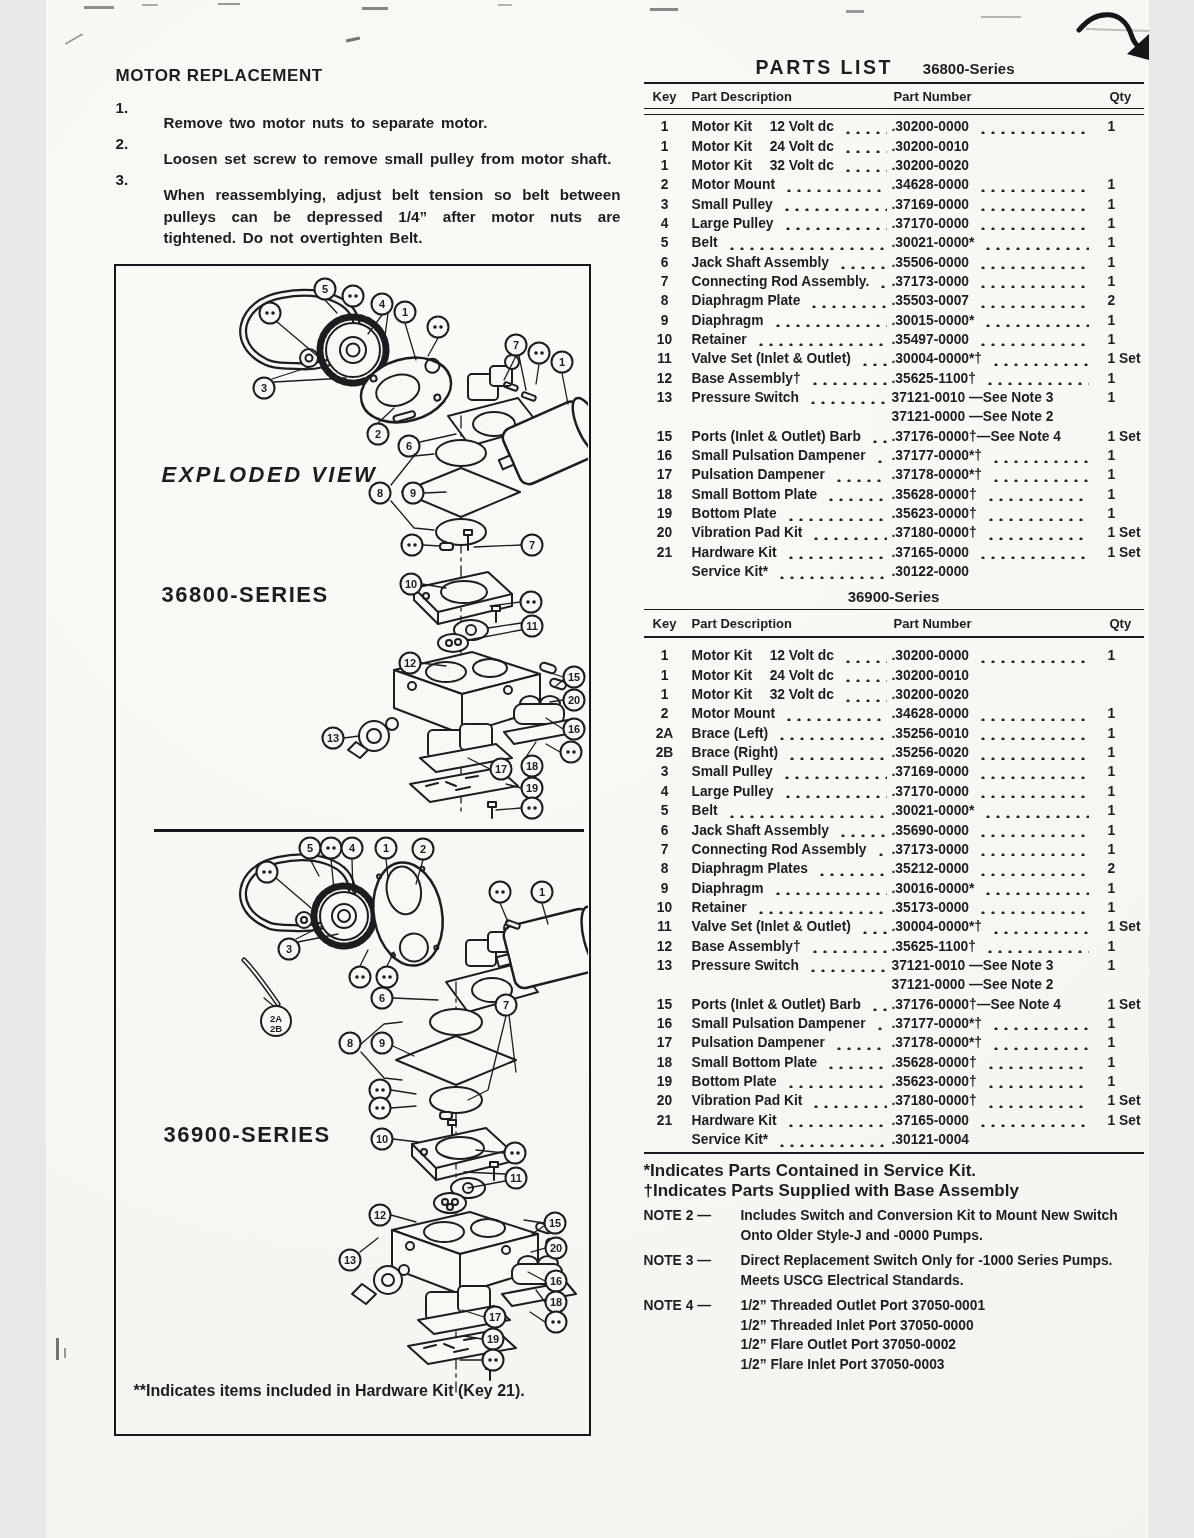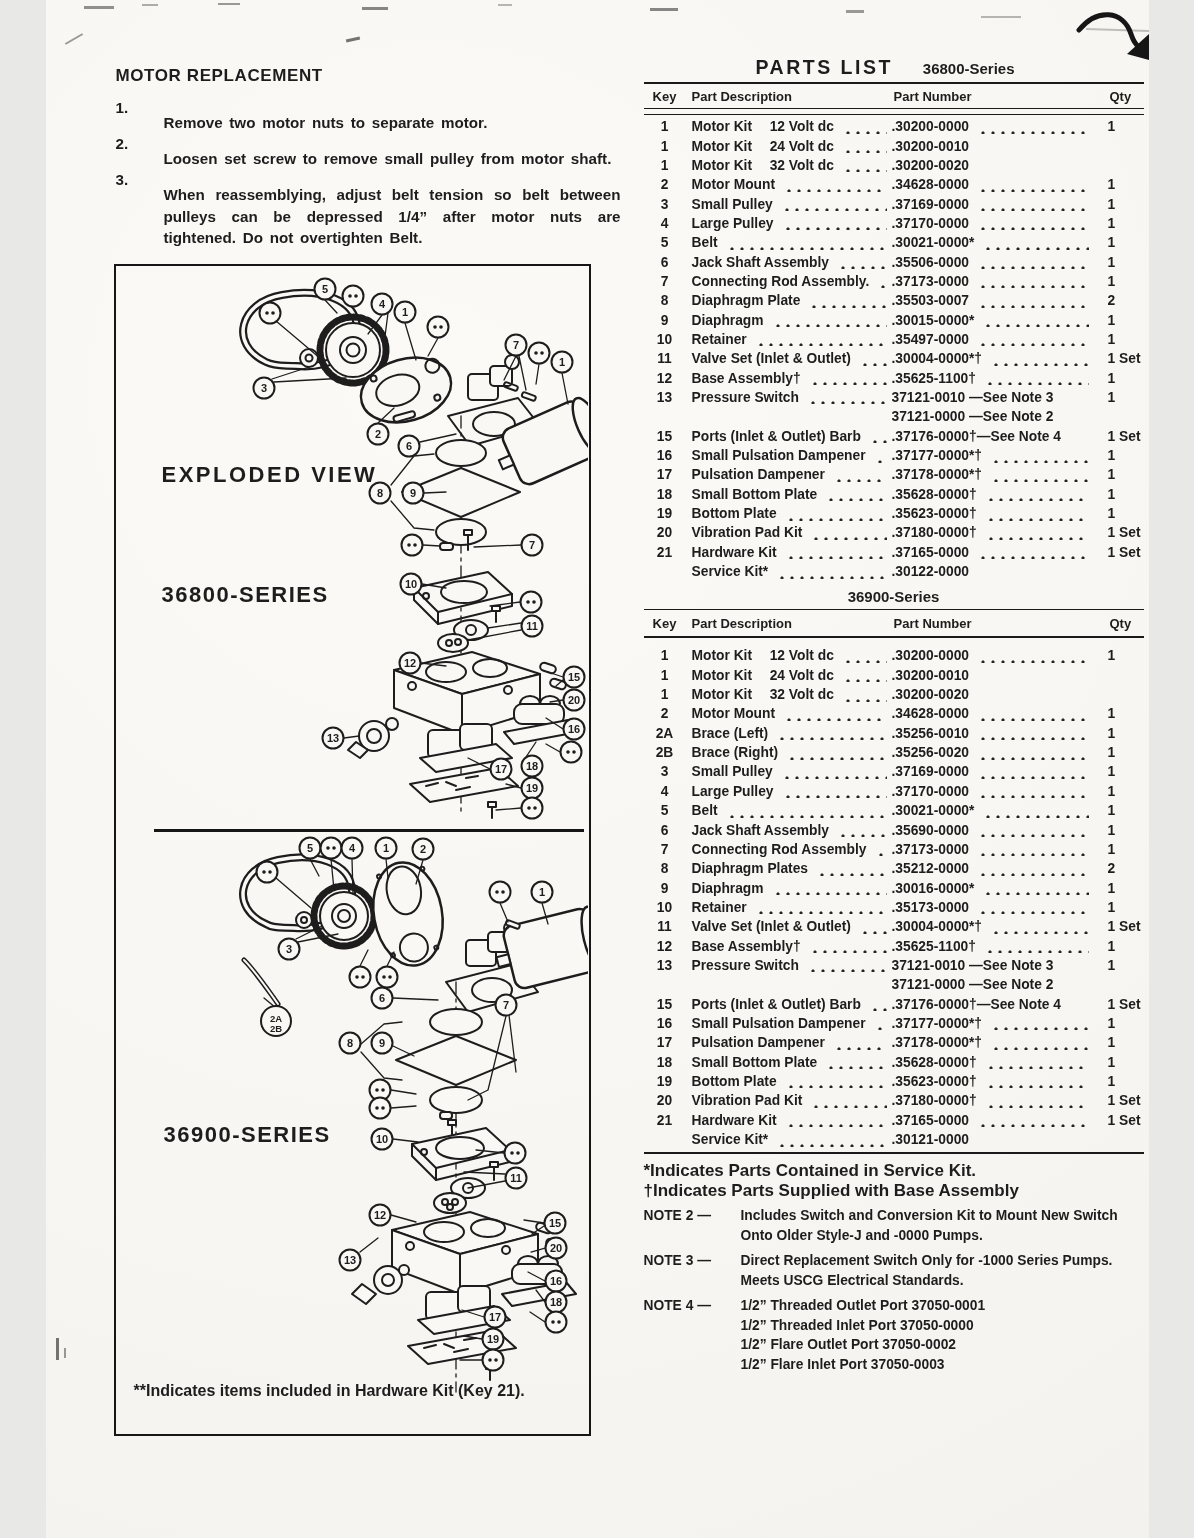--- a/index.html
+++ b/index.html
@@ -13,21 +13,21 @@
   #instructions{left:70px;top:66px;width:505px;}
   .ins-title{font-size:17px;letter-spacing:.6px;margin-bottom:11px;}
   .ins-item{display:flex;font-size:15.2px;line-height:21.2px;}
   .ins-num{width:48px;flex:none;}
   .ins-text{flex:1;text-align:justify;word-spacing:2.5px;margin-top:15px;}
 
   
   #diagram-box{left:68px;top:264px;width:473px;height:1168px;border:2.5px solid #161616;}
   #diagram-box .divider{position:absolute;left:38px;top:563px;width:430px;height:2.5px;background:#161616;}
   .dlabel{position:absolute;font-size:22px;letter-spacing:1.5px;white-space:nowrap;}
-  #lbl-exploded{left:46px;top:196px;letter-spacing:2.5px;}
+  #lbl-exploded{left:46px;top:196px;letter-spacing:2.5px;font-style:italic;}
   #lbl-36800{left:46px;top:316px;}
   #lbl-36900{left:48px;top:856px;}
   #diagram-footnote{position:absolute;left:18px;top:1116px;width:448px;font-size:16px;}
   svg.diagram{position:absolute;left:0;}
   #svg36800{top:0;width:472px;height:565px;}
   #svg36900{top:566px;width:472px;height:600px;}
   .art{stroke:#1d1d1d;fill:none;stroke-width:2;stroke-linejoin:round;stroke-linecap:round;}
   .fbg{fill:#f9f8f5;}
   .ldr{stroke-width:1.3;}
   .co{fill:#f9f8f5;stroke:#1d1d1d;stroke-width:2;}
@@ -1237,21 +1237,21 @@
           </span>
           <span class="pqty">1 Set</span>
         </div>
         <div class="prow">
           <span class="pkey"></span>
           <span class="pdesc">
             <span>Service Kit*</span>
             <span class="dots"></span>
           </span>
           <span class="ppart">
-            <span>.30121-0000</span>
+            <span>.30121-0004</span>
           </span>
           <span class="pqty"></span>
         </div>
       </div>
 
     <div class="rule" style="margin-top:3px"></div>
 
     <div class="foots">
       <div>*Indicates Parts Contained in Service Kit.</div>
       <div>†Indicates Parts Supplied with Base Assembly</div>

